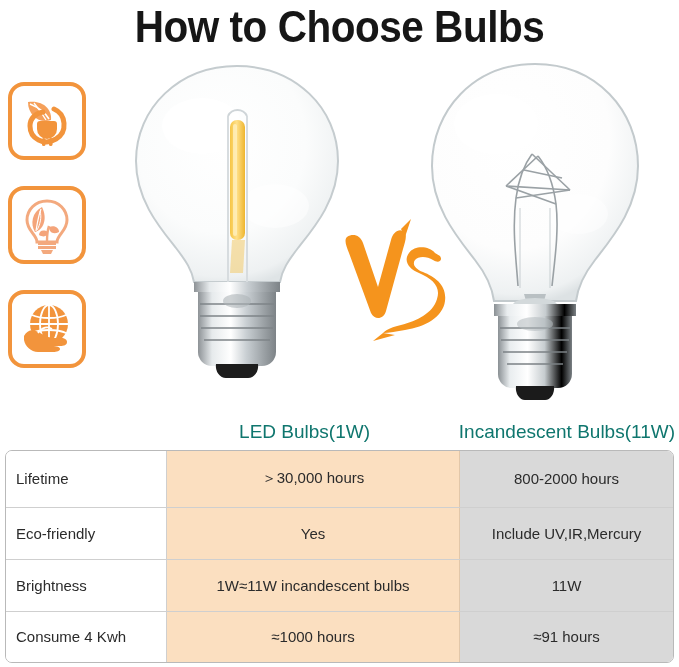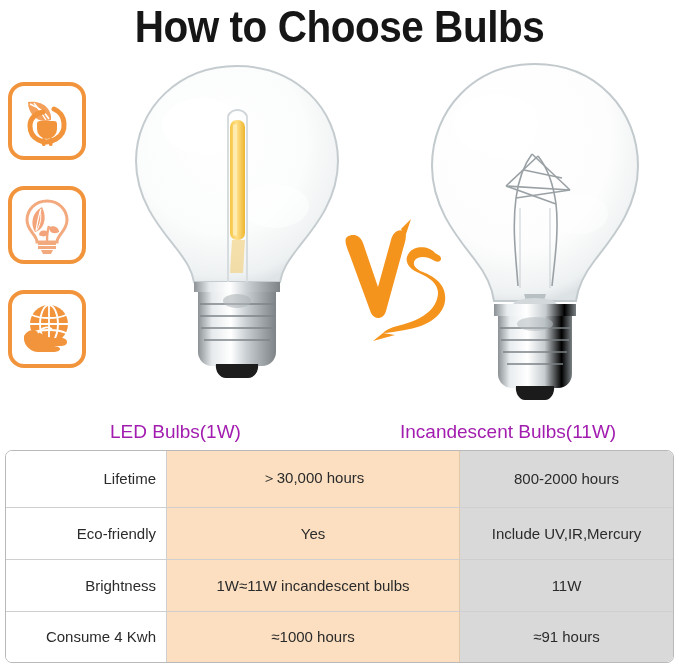--- a/index.html
+++ b/index.html
@@ -77,22 +77,22 @@
     width: 108px;
     height: 130px;
   }
 
   
   .bulb-caption {
     position: absolute;
     top: 420px;
     font-size: 19px;
     line-height: 24px;
-    color: #a21caf;
-    text-align: left;
+    color: #0f766e;
+    text-align: right;
     white-space: nowrap;
     font-family: "Liberation Sans", sans-serif;
   }
   #led-caption { left: 110px;  width: 260px; }
   #inc-caption { left: 400px;  width: 275px; }
 
   
   #comparison-table {
     position: absolute;
     left: 5px;
@@ -116,21 +116,21 @@
     color: #2b2b2b;
     border-bottom: 1px solid #cfcfcf;
     padding: 0 10px;
     font-family: "Liberation Sans", sans-serif;
   }
   #comparison-table tr:last-child td { border-bottom: none; }
 
   td.cell-feature {
     width: 140px;
     background: #ffffff;
-    text-align: right;
+    text-align: left;
     border-right: 1px solid #cfcfcf;
     padding-left: 12px;
   }
   td.cell-led {
     width: 272px;
     background: #FBDFC0;
     text-align: center;
     border-right: 1px solid #e2c7a9;
     border-bottom-color: #f0d2b2;
     margin-left: 25px;

